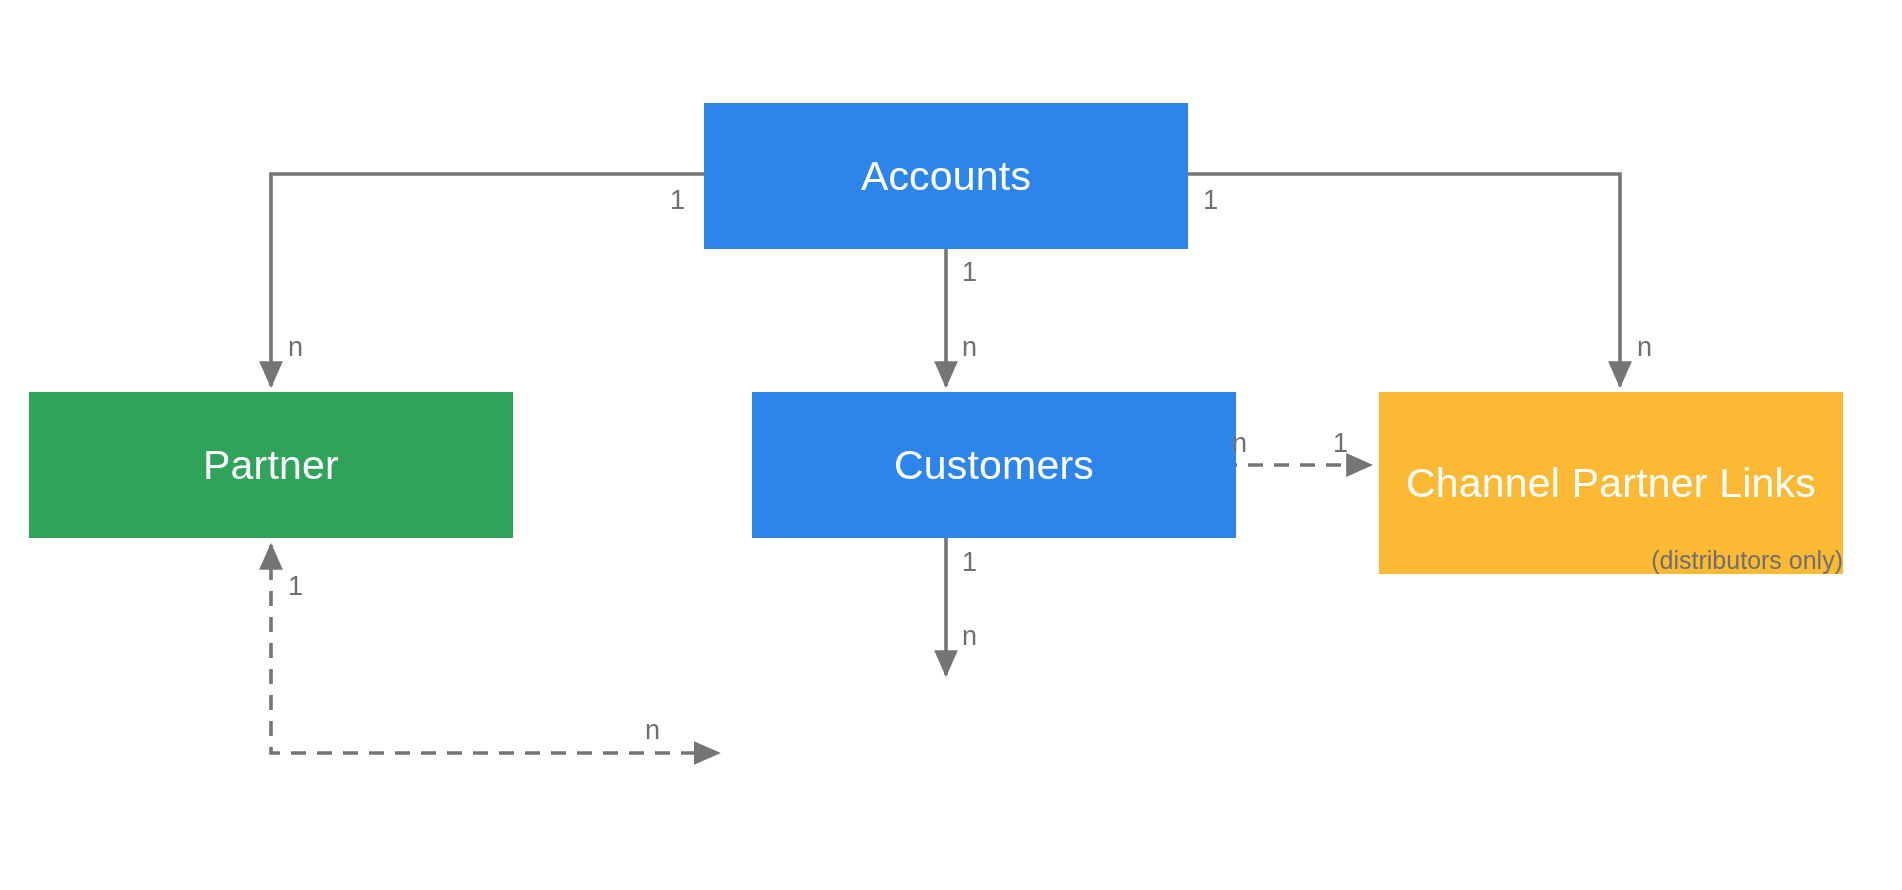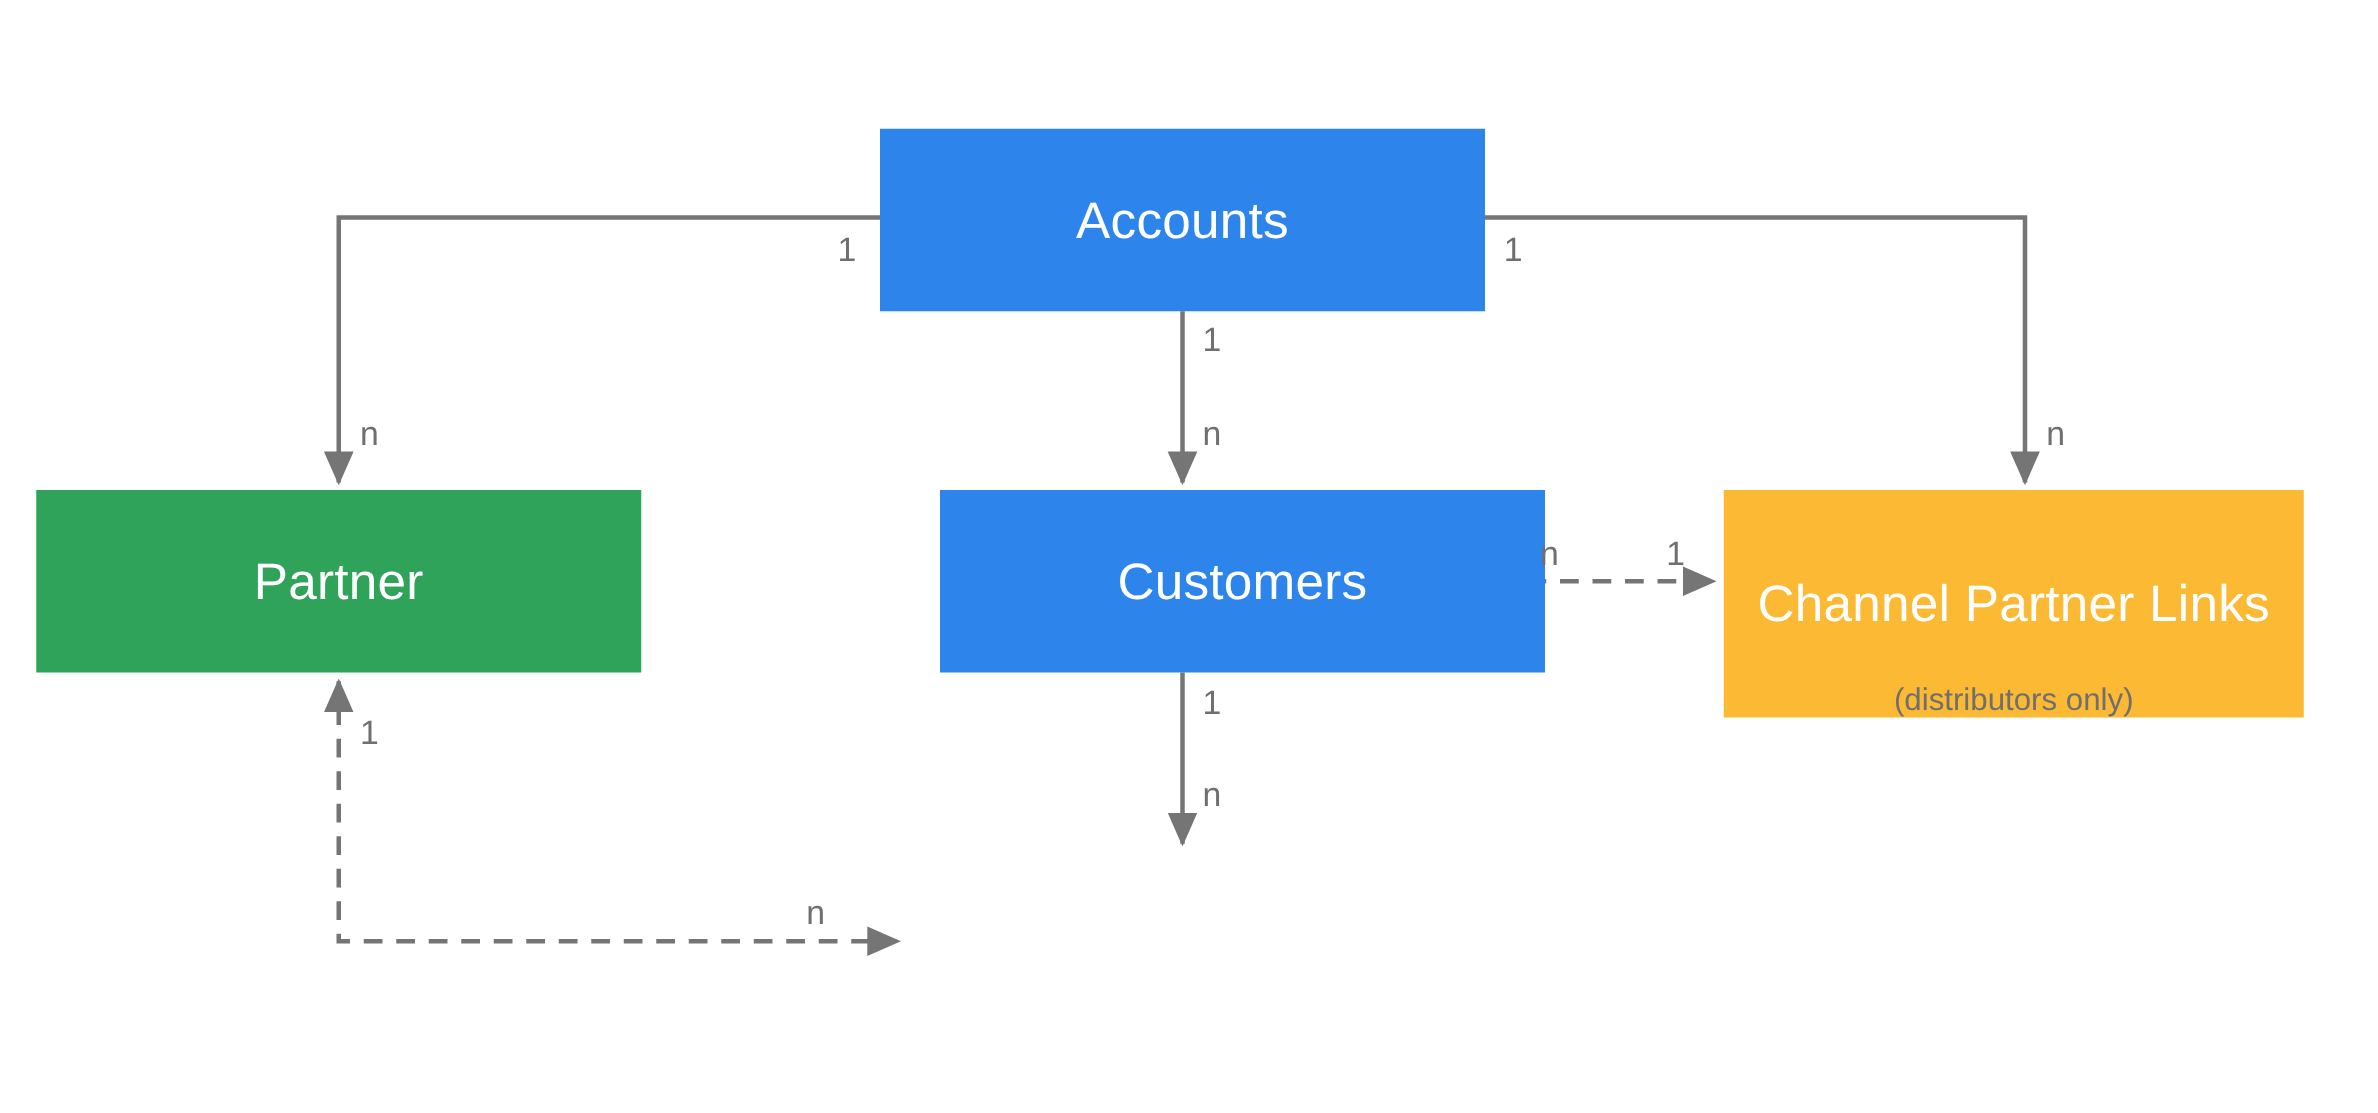--- a/index.html
+++ b/index.html
@@ -42,21 +42,21 @@
   .node-offers     { left: 29px;   top: 392px; width: 484px; height: 146px; background: #30a35a; }
   .node-customers  { left: 704px;  top: 392px; width: 484px; height: 146px; background: #2d85eb; margin-left: 48px; }
   .node-cpl        { left: 1379px; top: 392px; width: 464px; height: 182px; background: #fcb934; }
   .node-entitlements { left: 704px; top: 681px; width: 484px; height: 146px; background: #2d85eb; }
 
   .caption {
     position: absolute;
     left: 1379px;
     top: 546px;
     width: 464px;
-    text-align: center;
+    text-align: right;
     color: #6f6f6f;
     font-size: 25px;
     user-select: none;
   }
   .edge-label {
     position: absolute;
     color: #6f6f6f;
     font-size: 27px;
     line-height: 1;
     user-select: none;

